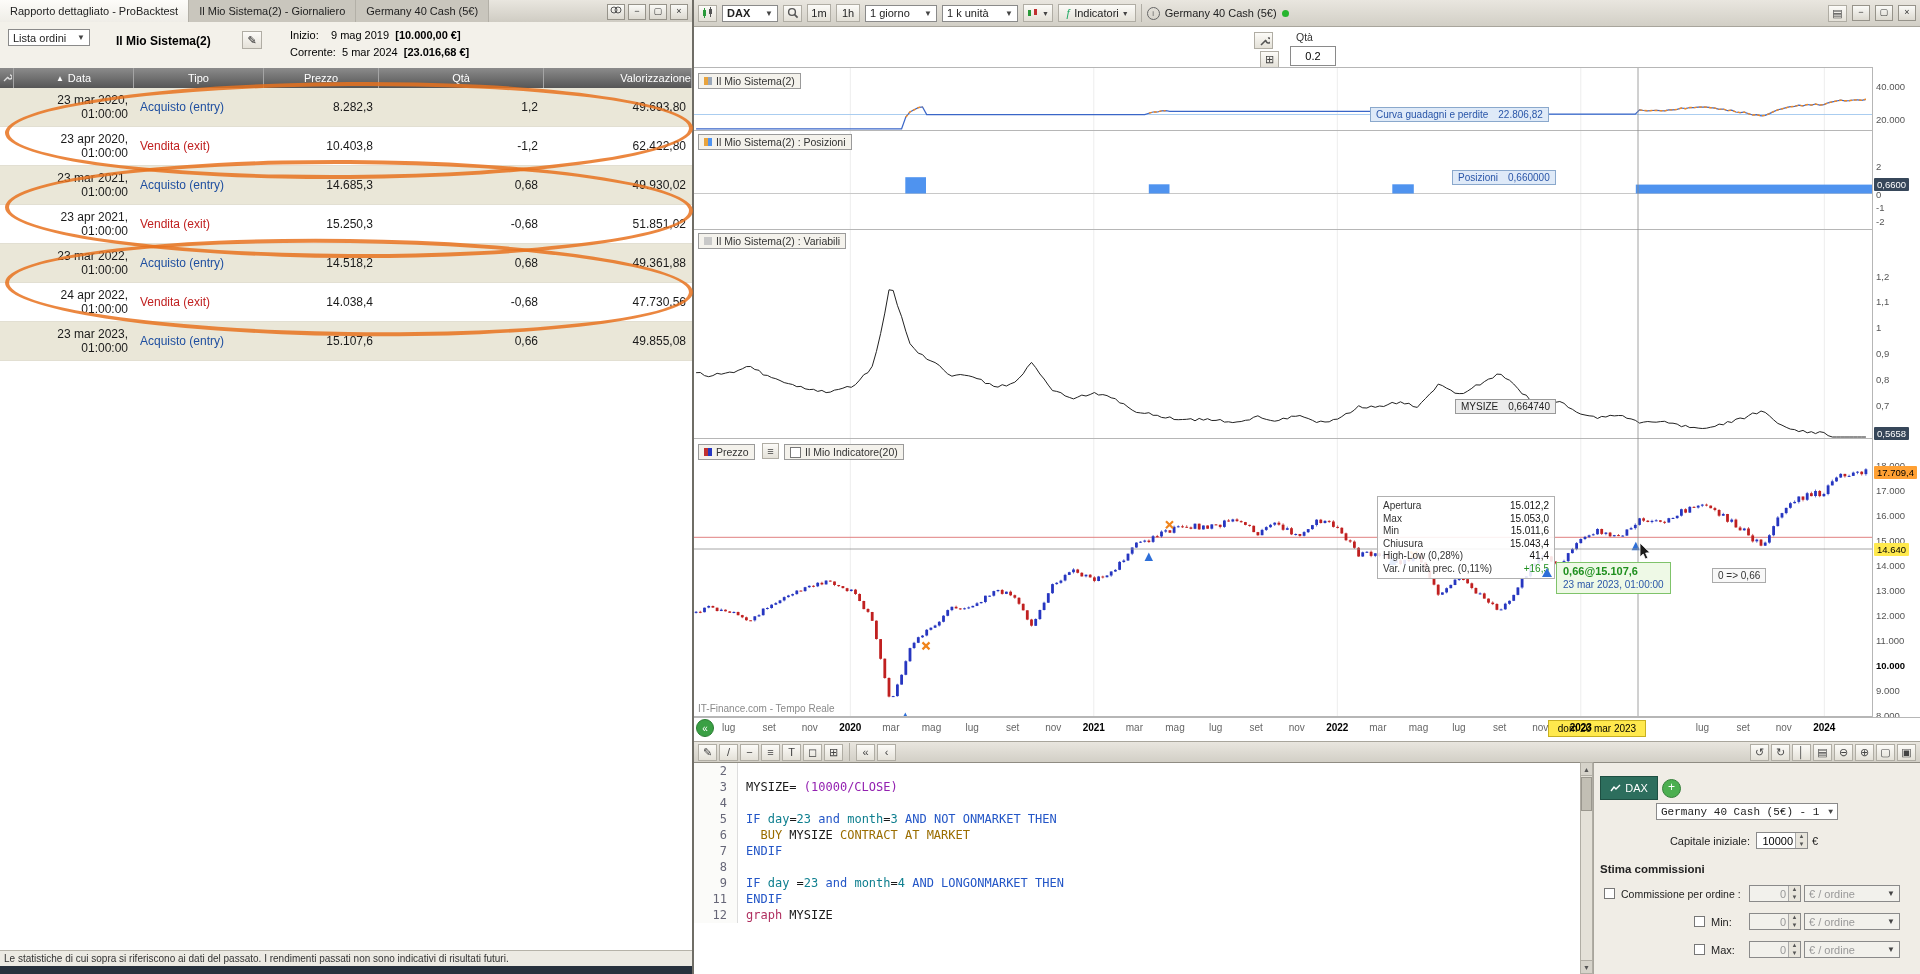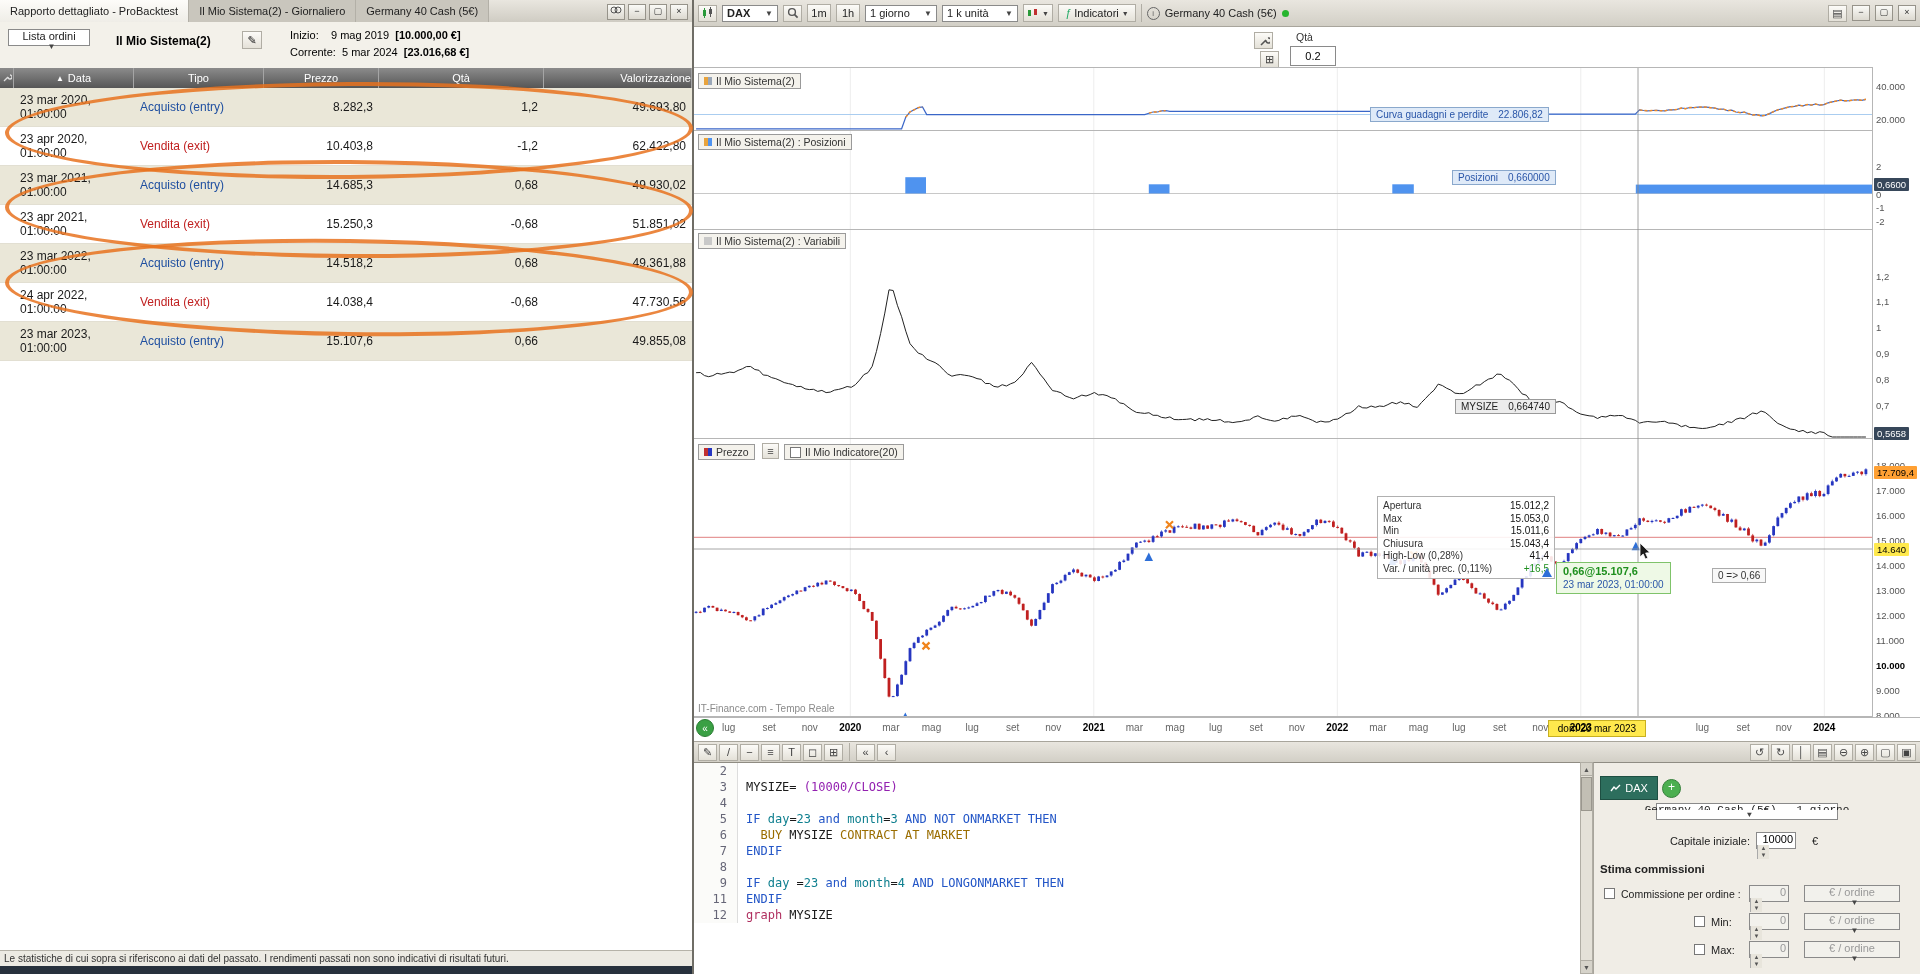--- a/index.html
+++ b/index.html
@@ -1,37 +1,37 @@
 <!DOCTYPE html>
 <html><head>
 <meta charset="utf-8">
 <style>
   html,body{margin:0;padding:0;width:1920px;height:974px;overflow:hidden;background:#9aa0a8;
     font-family:"Liberation Sans",sans-serif;-webkit-font-smoothing:antialiased;}
   #root{position:relative;width:1920px;height:974px;background:#c8c5bc;}
-  .abs{position:absolute;flex-direction:column;}
+  .abs{position:absolute;}
   
   #left-window{position:absolute;left:0;top:0;width:692px;height:974px;background:#fff;border-right:2px solid #6f6d66;}
   #lw-tabs{position:absolute;left:0;top:0;width:692px;height:22px;background:linear-gradient(#e9e6df,#cfccc3);
     border-bottom:1px solid #a9a69d;display:flex;align-items:stretch;font-size:11px;color:#222;}
   .lw-tab{padding:0 10px;display:flex;align-items:center;border-right:1px solid #b3b0a7;background:#c9c6bd;white-space:nowrap;cursor:default;}
   .lw-tab.active{background:linear-gradient(#fdfcf9,#efede7);}
   .winbtns{position:absolute;top:3px;display:flex;gap:3px;}
   .win-btn{width:16px;height:14px;border:1px solid #96938a;background:linear-gradient(#fafaf7,#dcd9d0);
     font-size:9px;line-height:12px;text-align:center;color:#333;}
   #lw-toolbar{position:absolute;left:0;top:22px;width:692px;height:46px;background:#f3f1ea;border-bottom:1px solid #c4c1b8;font-size:11px;}
   .fakesel{border:1px solid #8a8a8a;background:#fff;display:inline-flex;align-items:center;justify-content:space-between;
     padding:0 4px;font-size:11px;color:#222;height:17px;box-sizing:border-box;}
   .fakesel .car{font-size:8px;color:#444;margin-left:5px;}
   .tbtn{border:1px solid #b0ada4;background:linear-gradient(#fcfbf8,#e4e1d8);display:inline-flex;align-items:center;
     justify-content:center;gap:3px;font-size:11px;color:#222;box-sizing:border-box;}
   #lw-thead{position:absolute;left:0;top:68px;width:692px;height:20px;display:flex;
     background:linear-gradient(#8b8b8b,#565656);color:#fff;font-size:11px;align-items:center;}
   .th-cell{display:flex;align-items:center;justify-content:center;height:100%;box-sizing:border-box;border-right:1px solid #a5a5a5;}
-  #lw-tbody{position:absolute;left:0;top:88px;width:692px;height:862px;background:#fff;}
+  #lw-tbody{position:absolute;left:0;top:88px;width:692px;height:862px;background:#fff;text-align:right;}
   .lw-row{display:flex;width:692px;height:39px;font-size:12px;color:#1a1a1a;box-sizing:border-box;border-bottom:1px solid #e2dfd2;}
   .lw-row.odd{background:#eae7d8;}
   .lw-row.even{background:#ffffff;}
   .td{display:flex;align-items:center;box-sizing:border-box;padding:0 6px;}
   .num{justify-content:flex-end;}
   .tipo-buy{color:#1f4fa0;}
   .tipo-sell{color:#c02020;}
   .annot{position:absolute;left:5px;width:680px;border:4px solid #e8721f;border-radius:50%;opacity:.85;pointer-events:none;}
   #lw-status{position:absolute;left:0;top:950px;width:692px;height:16px;background:#eceae3;border-top:1px solid #b5b2a8;
     font-size:10px;color:#333;display:flex;align-items:center;padding:0 4px;box-sizing:border-box;}

